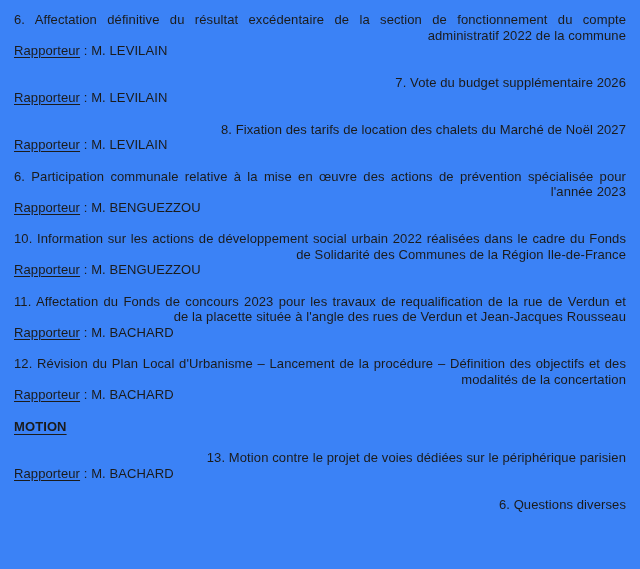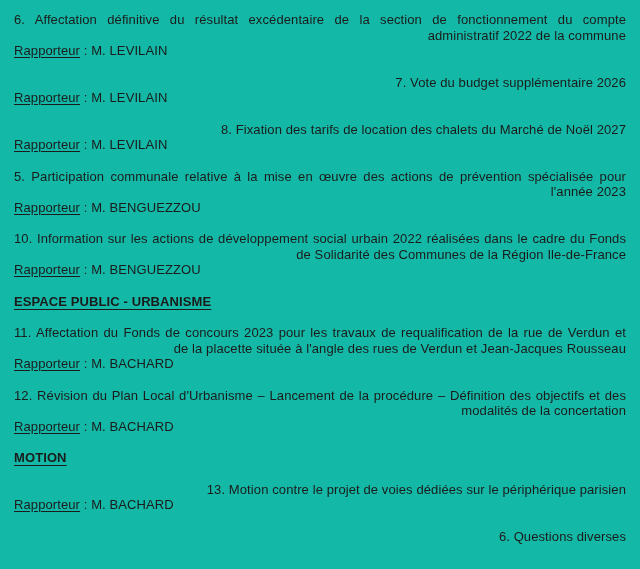--- a/index.html
+++ b/index.html
@@ -12,21 +12,21 @@
     height: 569px;
     overflow: hidden;
     font-family: "Liberation Sans", "DejaVu Sans", sans-serif;
     color: #1b1b1b;
   }
   .page {
     box-sizing: border-box;
     width: 640px;
     height: 569px;
     padding: 12px 14px 0 14px;
-    background: #14b8a6;
+    background: #3b82f6;
     font-size: 13px;
     line-height: 15.5px;
     letter-spacing: 0.1px;
   }
   .block { margin: 0 0 16px 0; }
   .line { display: block; text-align: right; }
   .jline {
     display: block;
     text-align: justify;
     text-align-last: justify;
@@ -57,32 +57,31 @@
     <span class="line">7. Vote du budget supplémentaire 2026</span>
     <span class="rapporteur-line"><span class="u">Rapporteur</span><span> : M. LEVILAIN</span></span>
   </div>
 
   <div class="block">
     <span class="line">8. Fixation des tarifs de location des chalets du Marché de Noël 2027</span>
     <span class="rapporteur-line"><span class="u">Rapporteur</span><span> : M. LEVILAIN</span></span>
   </div>
 
   <div class="block">
-    <span class="jline">5. Participation communale relative à la mise en œuvre des actions de prévention spécialisée pour</span>
+    <span class="jline">6. Participation communale relative à la mise en œuvre des actions de prévention spécialisée pour</span>
     <span class="line">l'année 2023</span>
     <span class="rapporteur-line"><span class="u">Rapporteur</span><span> : M. BENGUEZZOU</span></span>
   </div>
 
   <div class="block">
     <span class="jline">10. Information sur les actions de développement social urbain 2022 réalisées dans le cadre du Fonds</span>
     <span class="line">de Solidarité des Communes de la Région Ile-de-France</span>
     <span class="rapporteur-line"><span class="u">Rapporteur</span><span> : M. BENGUEZZOU</span></span>
   </div>
 
-  <div class="heading">ESPACE PUBLIC - URBANISME</div>
 
   <div class="block">
     <span class="jline">11. Affectation du Fonds de concours 2023 pour les travaux de requalification de la rue de Verdun et</span>
     <span class="line">de la placette située à l'angle des rues de Verdun et Jean-Jacques Rousseau</span>
     <span class="rapporteur-line"><span class="u">Rapporteur</span><span> : M. BACHARD</span></span>
   </div>
 
   <div class="block">
     <span class="jline">12. Révision du Plan Local d'Urbanisme – Lancement de la procédure – Définition des objectifs et des</span>
     <span class="line">modalités de la concertation</span>

